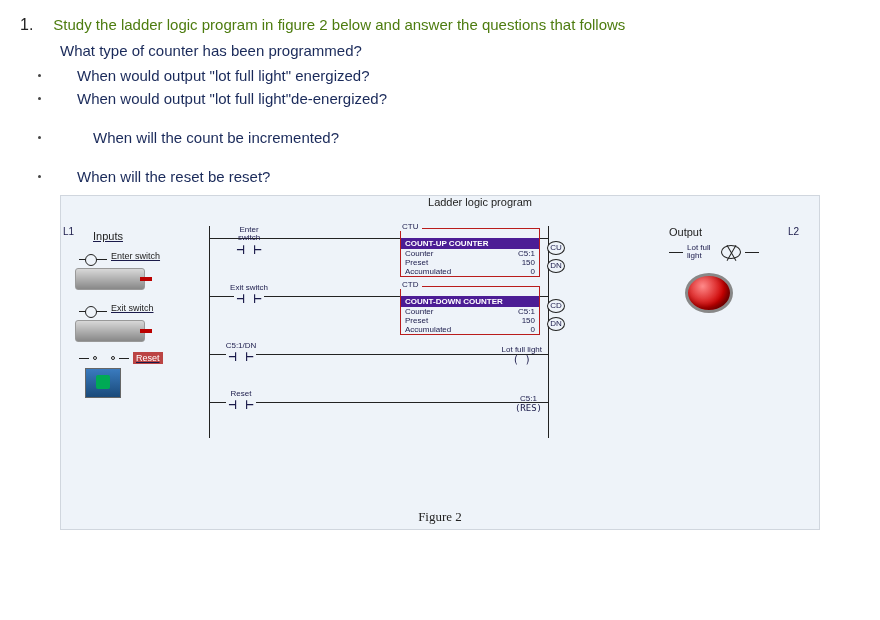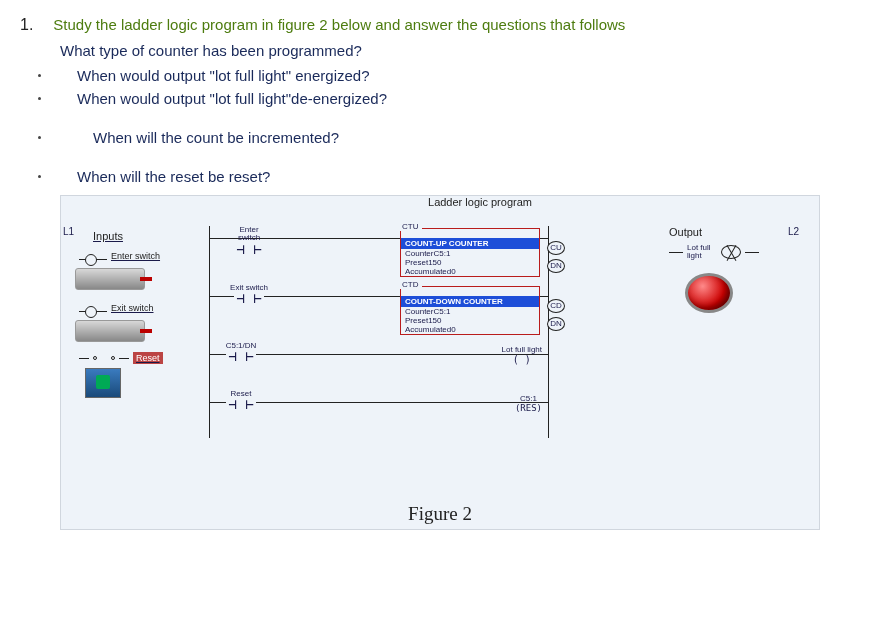--- a/index.html
+++ b/index.html
@@ -28,35 +28,35 @@
     .reset-sym .line { width:10px; height:1px; background:#222; }
     .reset-sym .lbl { font-size:9px; background:#b44; color:#fff; padding:1px 3px; }
     .ladder-col { position: absolute; left: 148px; top: 30px; width: 340px; }
     .rung { position: relative; height: 58px; border-left: 1px solid #222; border-right: 1px solid #222; }
     .rung .rail { position:absolute; top:12px; left:0; right:0; height:1px; background:#222; }
     .contact { position: absolute; top: 0px; width: 42px; text-align: center; font-size: 9px; }
     .contact .sym { display:inline-block; font-family: monospace; font-size: 14px; background:#eef3f9; padding: 0 2px; position:relative; top:-2px;}
     .contact .lbl { font-size: 8px; line-height:1.05; }
     .ctu-box { position: absolute; top: 2px; right: 8px; width: 140px; border: 1px solid #b91c1c; font-size: 8px; background:#eef3f9; }
     .ctu-box .hdr { font-size: 8px; padding: 0 4px; border-bottom:0; position:relative; top:-7px; left:-3px; background:#eef3f9; width:fit-content;}
-    .ctu-box .title { background:#1d4ed8; color:#fff; padding:1px 4px; font-weight:bold; font-size:8px; }
-    .ctu-box .row { display:flex; padding:0 4px; }
+    .ctu-box .title { background:#4c1d95; color:#fff; padding:1px 4px; font-weight:bold; font-size:8px; }
+    .ctu-box .row { display:flex; justify-content:space-between; padding:0 4px; }
     .out-bubble { position:absolute; right:-26px; font-size:8px; border:1px solid #222; border-radius:50%; width:18px; height:14px; text-align:center; line-height:12px; background:#eef3f9;}
     .out-coil { position:absolute; right:6px; top:4px; font-size:10px; }
     .out-coil .sym { font-family:monospace; }
     .output-col { position: absolute; right: 20px; top: 30px; width: 130px; font-size:10px; }
     .light-sym { display:flex; align-items:center; gap:4px; margin-top:6px; font-size:9px;}
     .light-sym .coil { width:20px; height:14px; border:1px solid #222; border-radius:50%; position:relative;}
     .light-sym .coil::before, .light-sym .coil::after { content:""; position:absolute; width:1px; height:18px; background:#222; left:9px; top:-2px;}
     .light-sym .coil::before { transform:rotate(30deg);}
     .light-sym .coil::after { transform:rotate(-30deg);}
     .light-sym .wire { width:14px; height:1px; background:#222;}
     .red-light { width:48px; height:40px; background:radial-gradient(circle at 35% 30%, #ff8a8a, #c00 60%, #700); border-radius:50%; border:3px solid #888; margin-top:12px; margin-left:16px; box-shadow: inset -3px -3px 6px rgba(0,0,0,.4);}
     .rung3 { height: 48px; }
-    .figure-caption { text-align:center; font-size:19px; color:#222; margin-top:6px; font-family: 'Times New Roman', serif;}
+    .figure-caption { text-align:center; font-size:13px; color:#222; margin-top:6px; font-family: 'Times New Roman', serif;}
   </style>
 </head>
 <body>
 
 <div class="page">
   <div class="q-header">
     <div class="q-num">1.</div>
     <div class="q-text">Study the ladder logic program in figure 2 below and answer the questions that follows</div>
   </div>
   <div class="subq">What type of counter has been programmed?</div>

